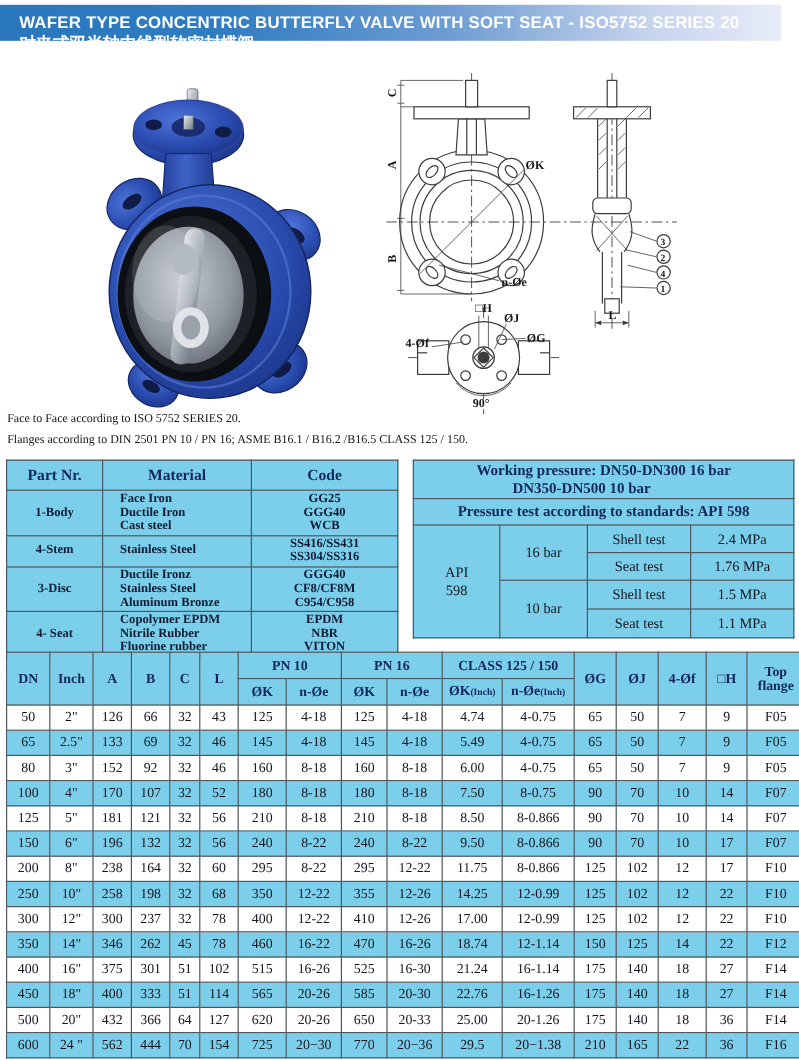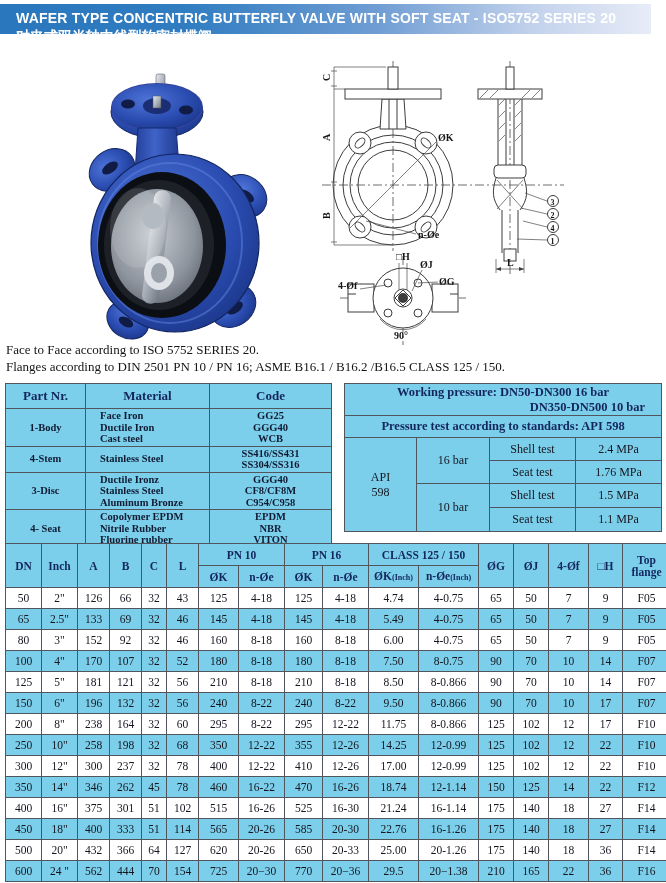--- a/index.html
+++ b/index.html
@@ -10,35 +10,35 @@
   
   .banner{
     position:absolute;left:0;top:4px;width:651px;height:30px;box-sizing:border-box;
     padding:5px 0 16px 16px;
     background:linear-gradient(90deg,#2b77bd 0%,#2f7cc1 28%,#6f9dd3 58%,#c3d2ec 82%,#e7ecf7 100%);
     color:#ffffff;font-family:"Liberation Sans", sans-serif;font-weight:bold;
   }
   .banner .en{font-size:14px;line-height:18px;letter-spacing:.2px;}
   .banner .zh{font-size:14px;line-height:19px;}
   
-  .notes{position:absolute;left:6px;top:341px;font-size:13px;line-height:17px;color:#141414;}
+  .notes{position:absolute;left:6px;top:341px;font-size:10px;line-height:17px;color:#141414;}
   
   table{border-collapse:collapse;}
   td,th{border:1px solid #51565c;}
   
   .materials{position:absolute;left:5px;top:383px;width:326px;background:#7bcfea;text-align:center;table-layout:fixed;}
   .materials th{height:22px;font-size:13px;color:#14265e;}
   .materials td{font-size:10.5px;line-height:11.5px;font-weight:bold;color:#101a33;padding:1px 2px;vertical-align:middle;}
   .materials td.mat{text-align:left;padding-left:14px;}
   
   .pressure{position:absolute;left:344px;top:383px;width:317px;background:#7bcfea;table-layout:fixed;}
   .pressure td{font-size:12px;color:#15151f;text-align:center;padding:0 16px;}
   .pressure .hd{font-weight:bold;color:#14265e;font-size:12.5px;}
   .wp1{text-align:center;}
-  .wp2{text-align:right;margin-left:112px;}
+  .wp2{text-align:left;margin-left:66px;}
   
   .dims{position:absolute;left:5px;top:543px;width:657px;table-layout:fixed;text-align:center;}
   .dims th{background:#7bcfea;color:#14265e;font-size:11.5px;line-height:12px;padding:1px 0;}
   .dims th .sub{font-size:8px;}
   .dims td{font-size:11.5px;height:20px;color:#15151f;padding:0 1px;}
   .dims tr.alt td{background:#7bcfea;}
   .dims thead tr{height:22px;}
   
   .photo{position:absolute;left:58px;top:68px;}
   .drawing{position:absolute;left:320px;top:53px;}

